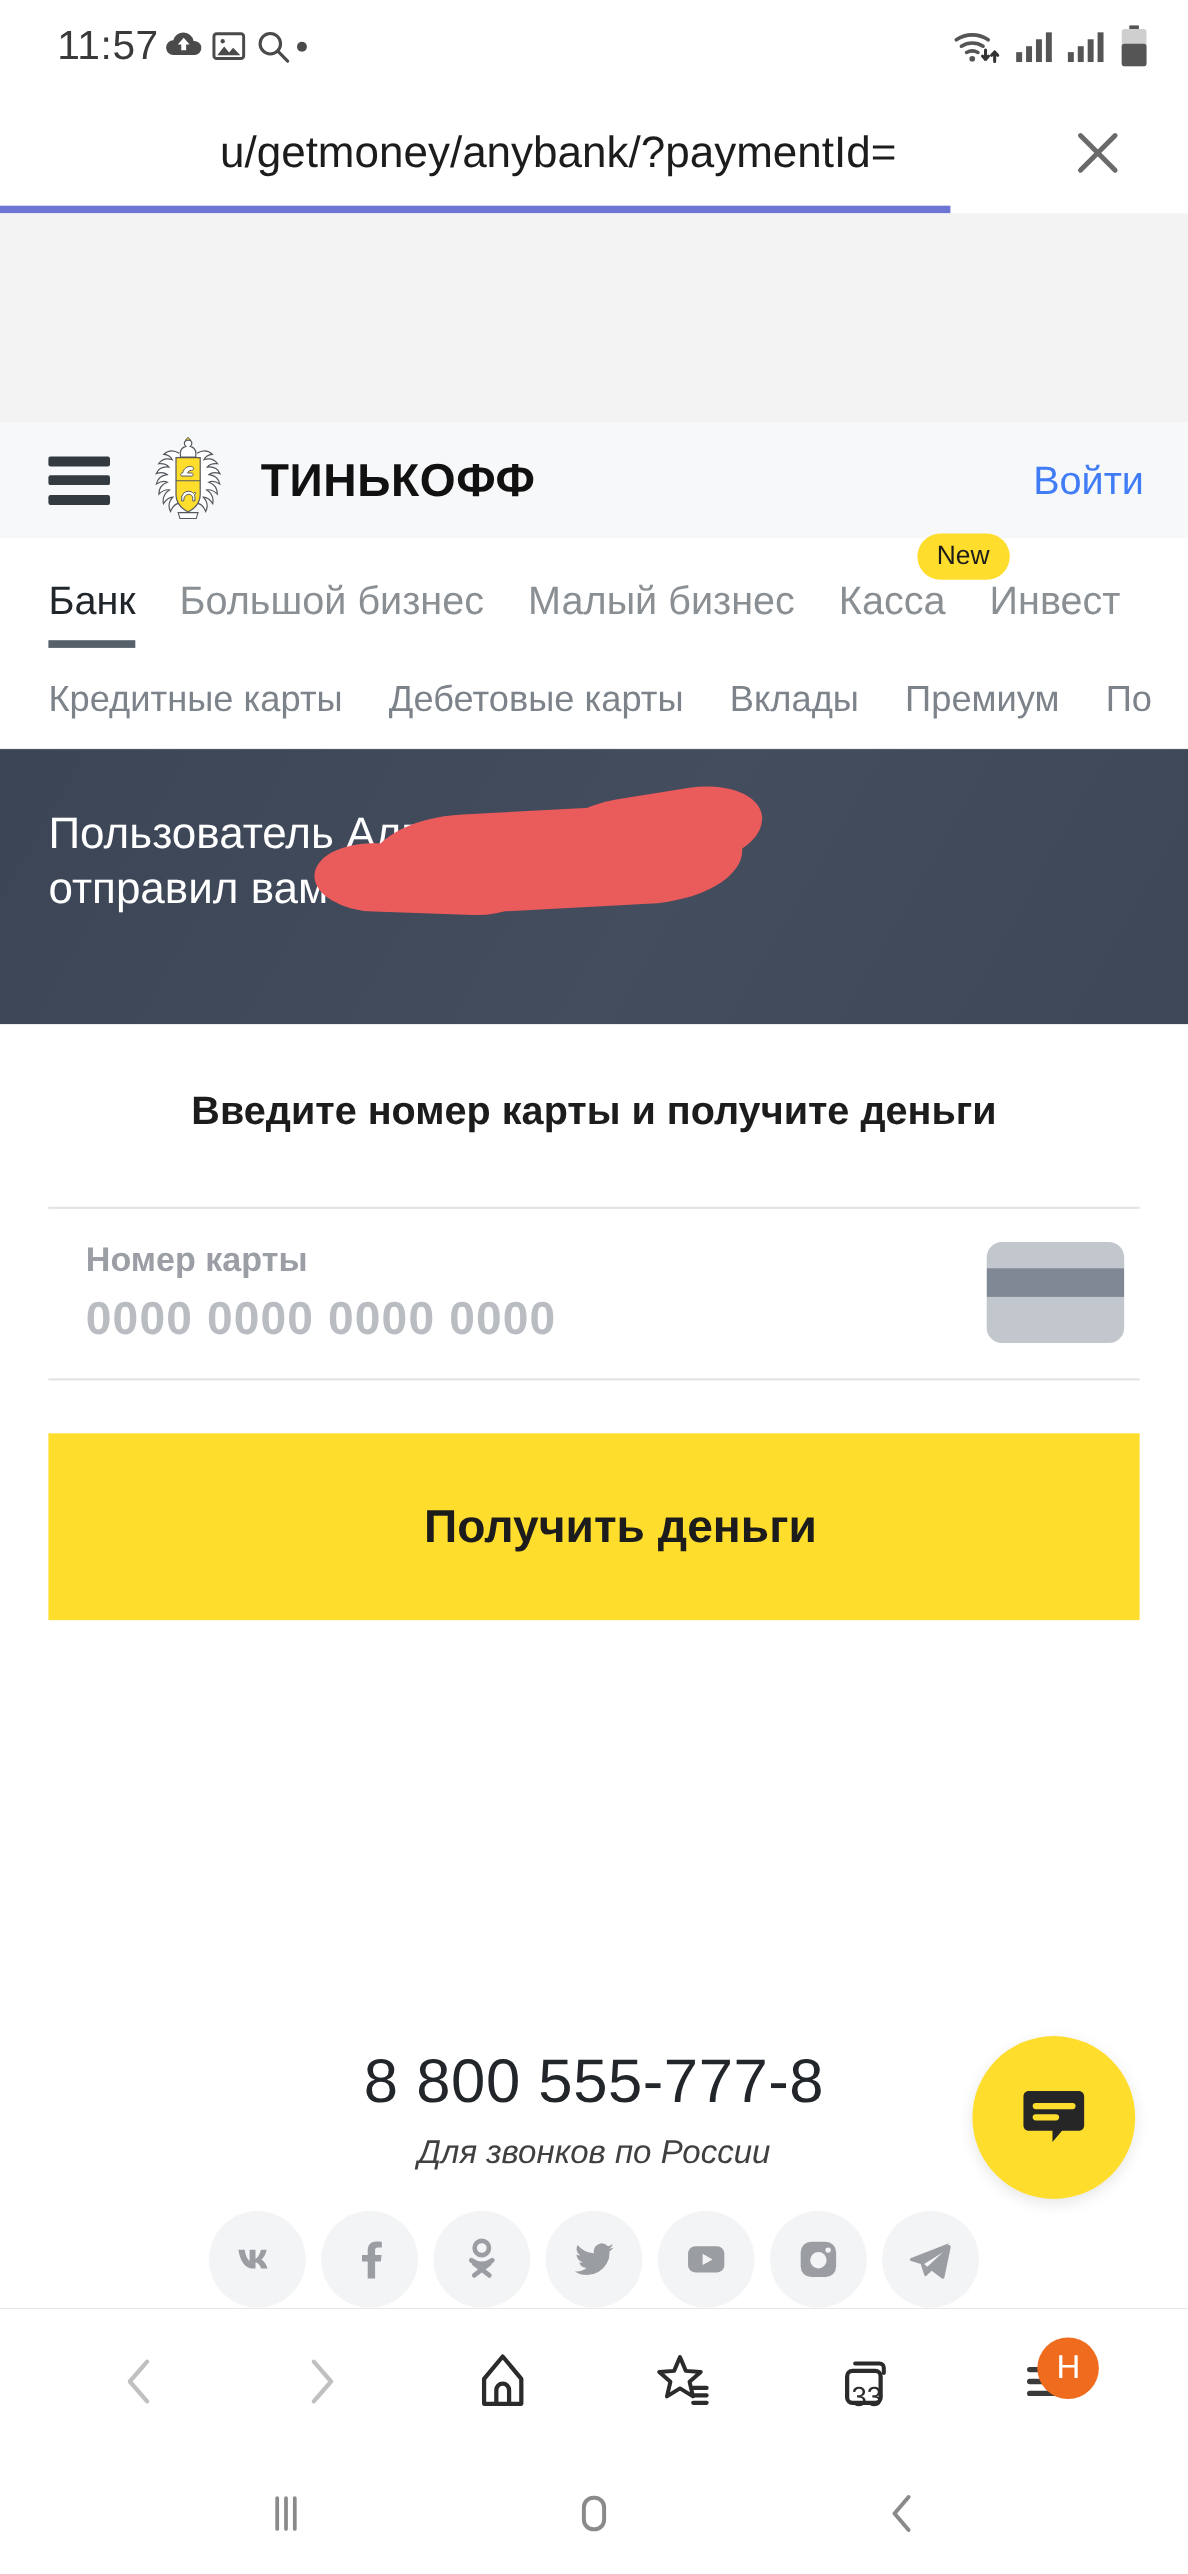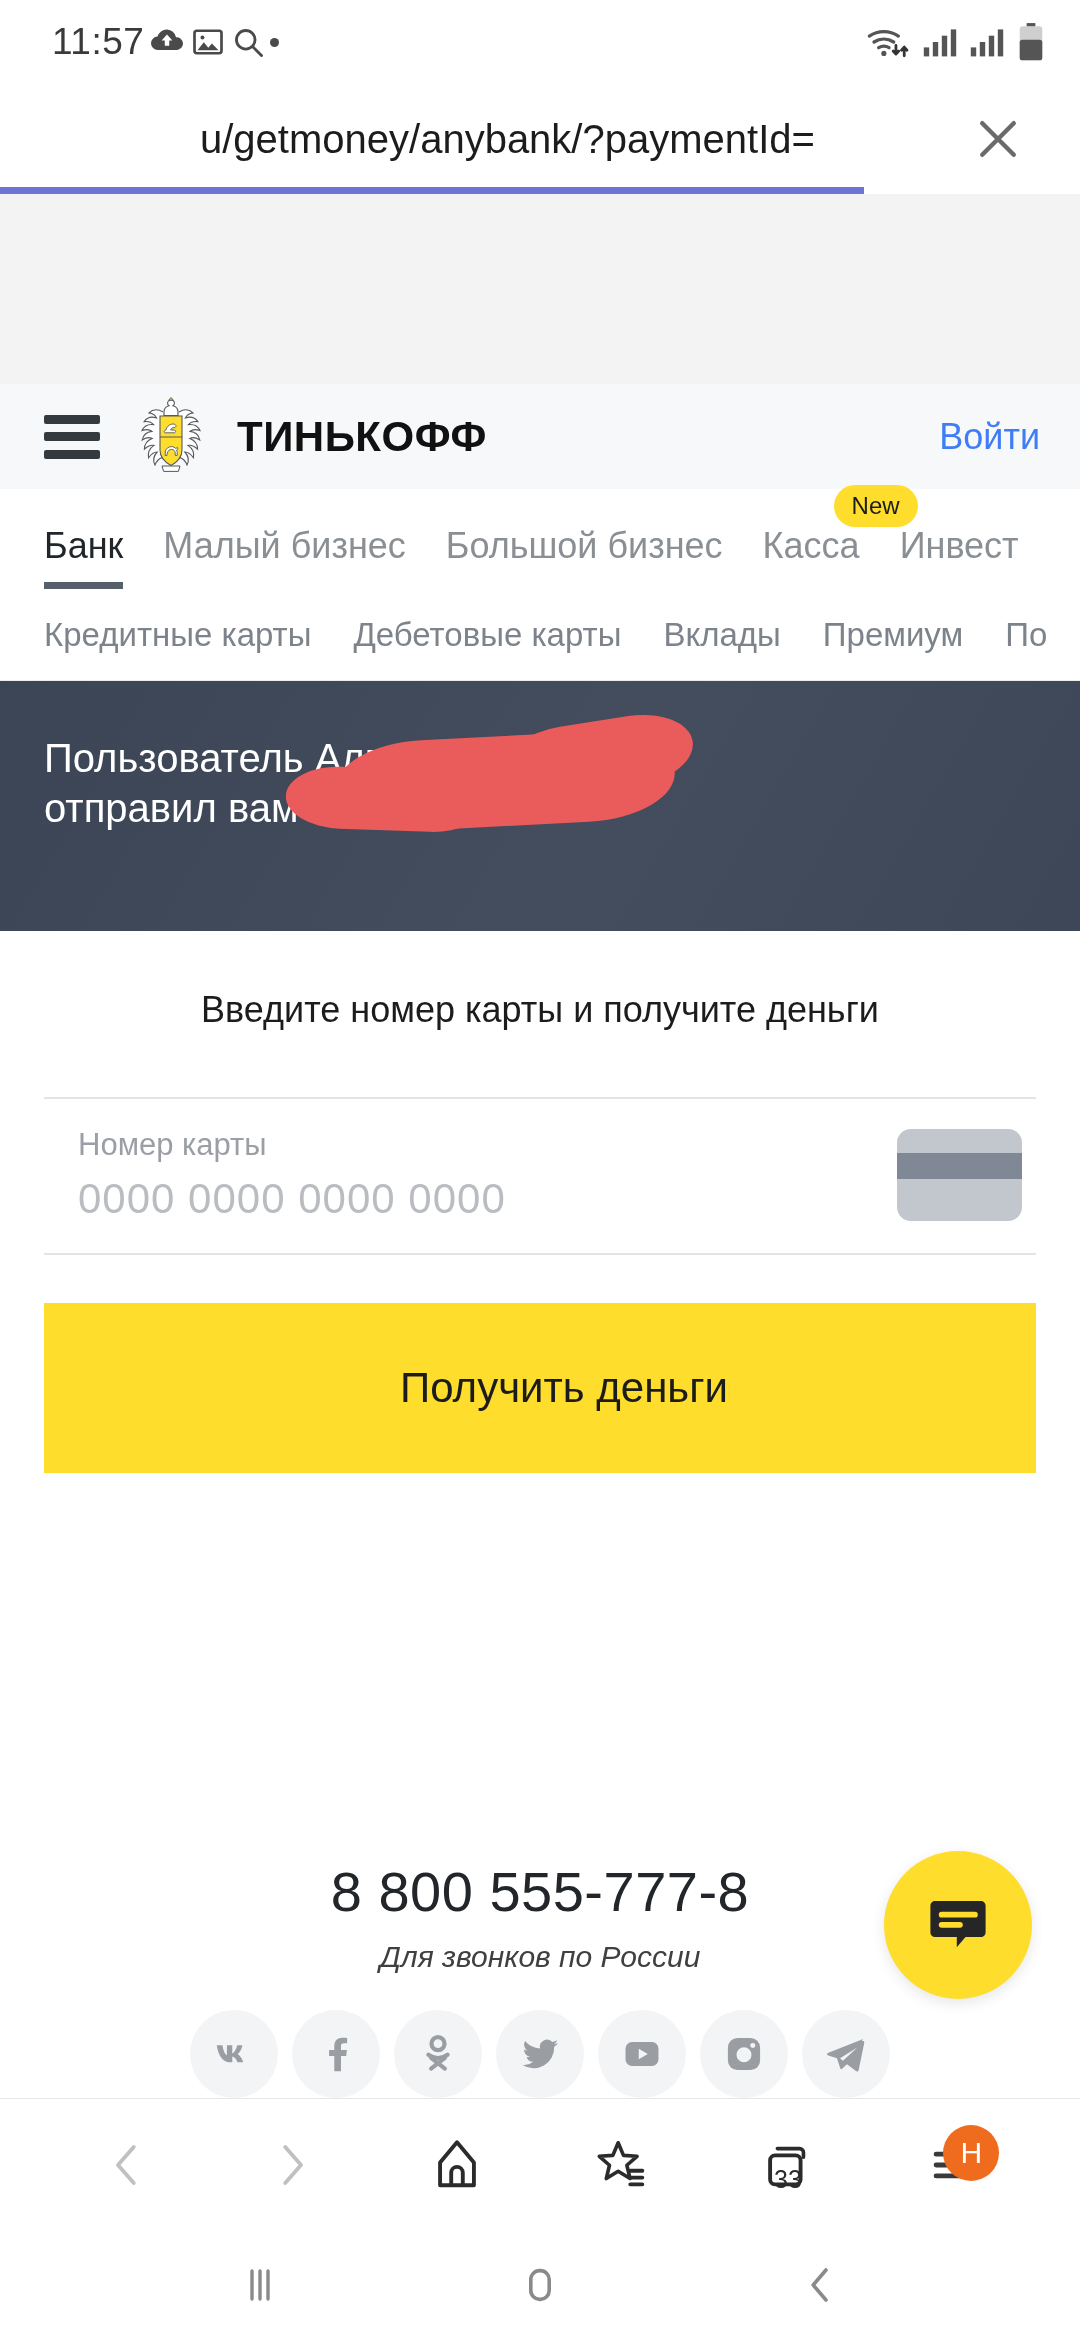--- a/index.html
+++ b/index.html
@@ -58,21 +58,21 @@
            padding:52px 44px 0 44px; position:relative; overflow:hidden; }
   .promo-line { font-size:40px; color:#fff; line-height:1.25; }
   .promo-amount { font-weight:bold; }
   .redaction { position:absolute; left:335px; top:55px; width:340px; height:90px; background:#ea5b5b;
                border-radius:90px/46px; transform:rotate(-3deg); }
   .redaction::before { content:""; position:absolute; left:-50px; top:26px; width:200px; height:62px;
                background:#ea5b5b; border-radius:60px/34px; transform:rotate(5deg); }
   .redaction::after { content:""; position:absolute; left:170px; top:-10px; width:190px; height:70px;
                background:#ea5b5b; border-radius:70px/40px; transform:rotate(-6deg); }
 
-  .form-area { background:#fff; padding:0 44px; flex:0 0 auto; }
+  .form-area { background:#fff; padding:0 44px; flex:0 0 auto;font-weight:bold; }
   .form-title { text-align:center; font-size:36px; color:#1c1c1c; padding:58px 0 66px 0; }
   .field { border-top:2px solid #e3e4e6; border-bottom:2px solid #e3e4e6; padding:28px 0 30px 0;
            display:flex; align-items:center; justify-content:space-between; }
   .field-texts { padding-left:34px; }
   .field-label { font-size:31px; color:#9b9fa5; margin-bottom:12px; }
   .field-value { font-size:42px; color:#b9bdc2; letter-spacing:1px; }
   .card-icon { width:125px; height:92px; border-radius:14px; background:#c2c7cd; position:relative;
                overflow:hidden; margin-right:14px; }
   .card-icon .stripe { position:absolute; top:24px; left:0; width:100%; height:26px; background:#7f8894; }
   .cta { margin-top:48px; height:170px; background:#ffdd2d; display:flex; align-items:center; justify-content:center; }
@@ -194,22 +194,22 @@
           <path d="M28 70h18l-1.6 5.4H29.6Z" fill="#ffffff" stroke="#55585c" stroke-width="1"></path>
           <path d="M37 1.5l2.2 2.6h-4.4Z" fill="#ffdd2d" stroke="#55585c" stroke-width="0.9"></path>
         </svg>
         <span class="brand-name">ТИНЬКОФФ</span>
       </div>
       <span class="login-link">Войти</span>
     </div>
 
     <div class="tabs-row">
       <span class="tab active">Банк</span>
+      <span class="tab">Большой бизнес</span>
       <span class="tab">Малый бизнес</span>
-      <span class="tab">Большой бизнес</span>
       <span class="tab">
         <span>Касса</span>
         <span class="badge-new">New</span>
       </span>
       <span class="tab">Инвест</span>
     </div>
 
     <div class="subnav-row">
       <span class="subnav-item">Кредитные карты</span>
       <span class="subnav-item">Дебетовые карты</span>

